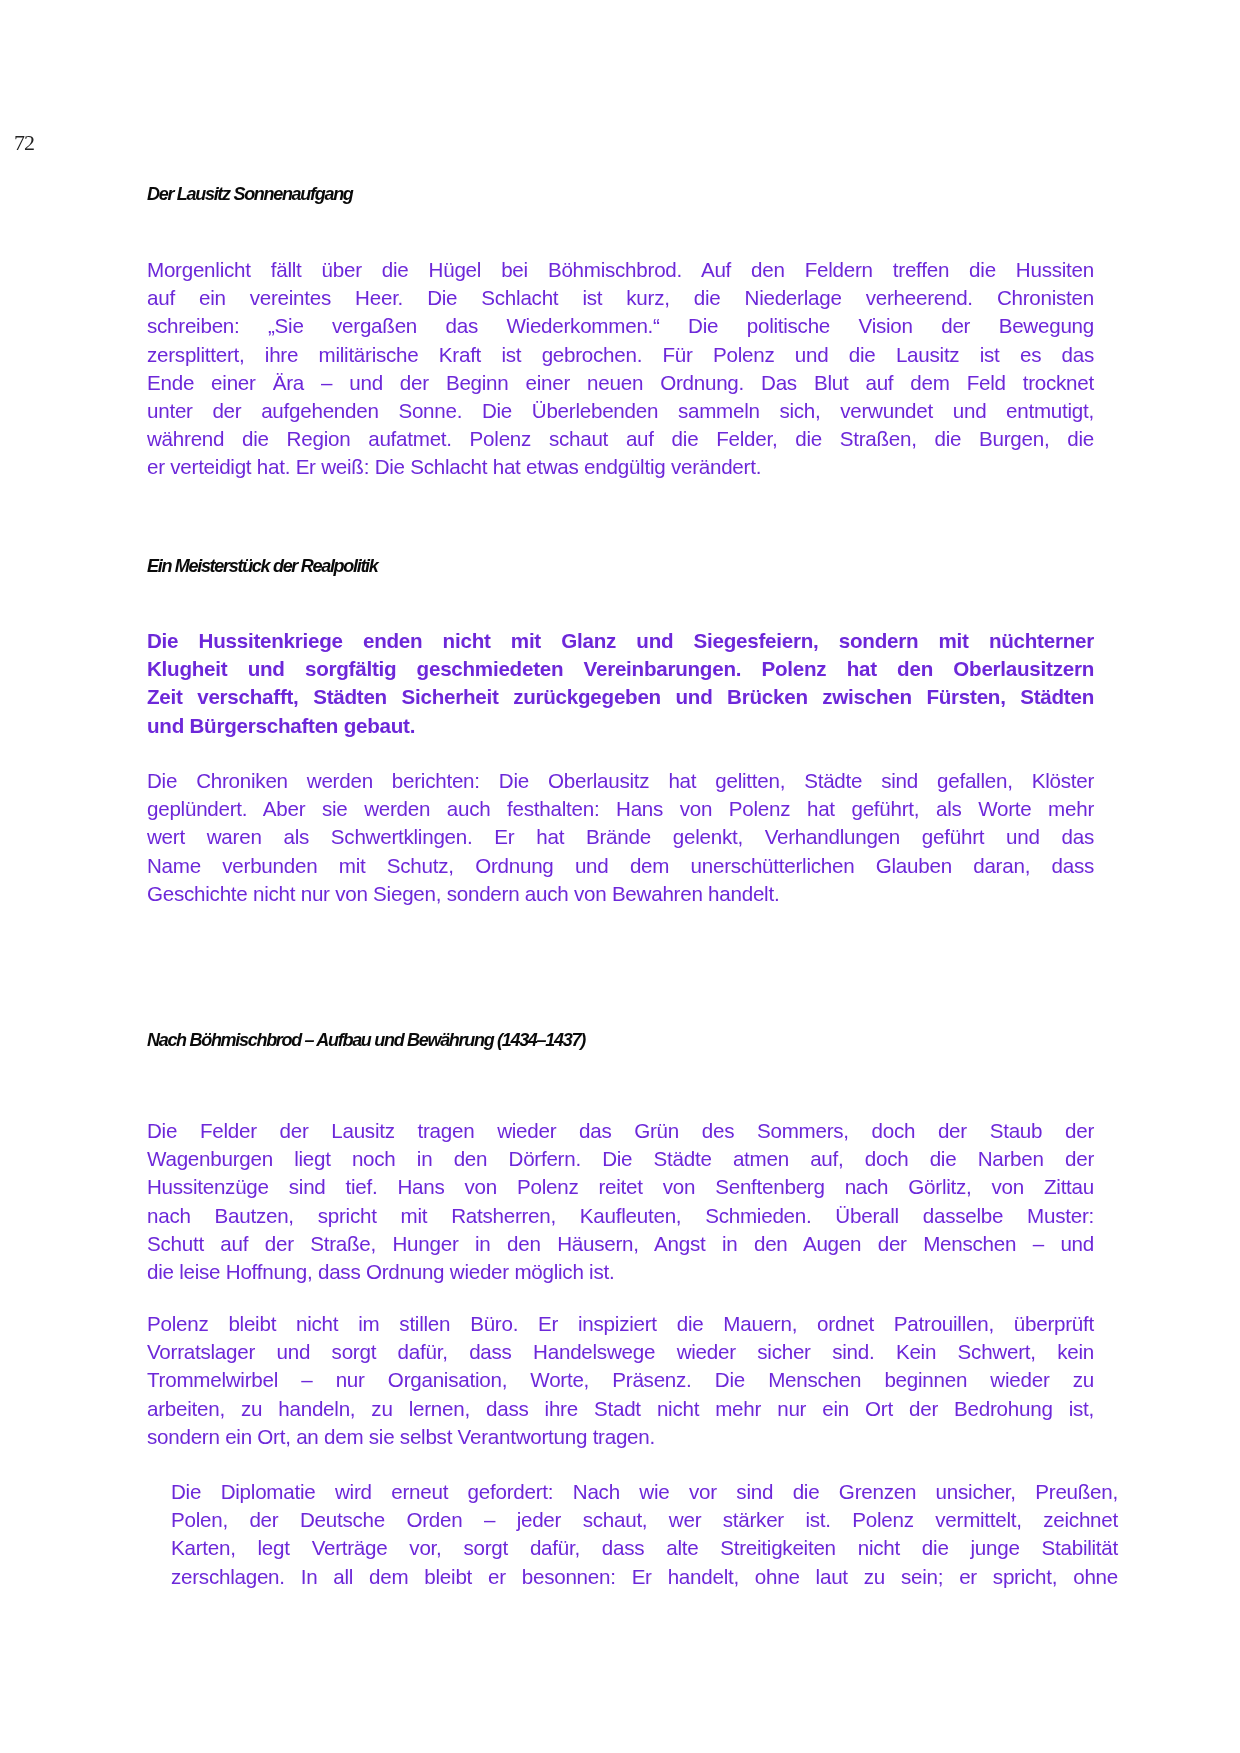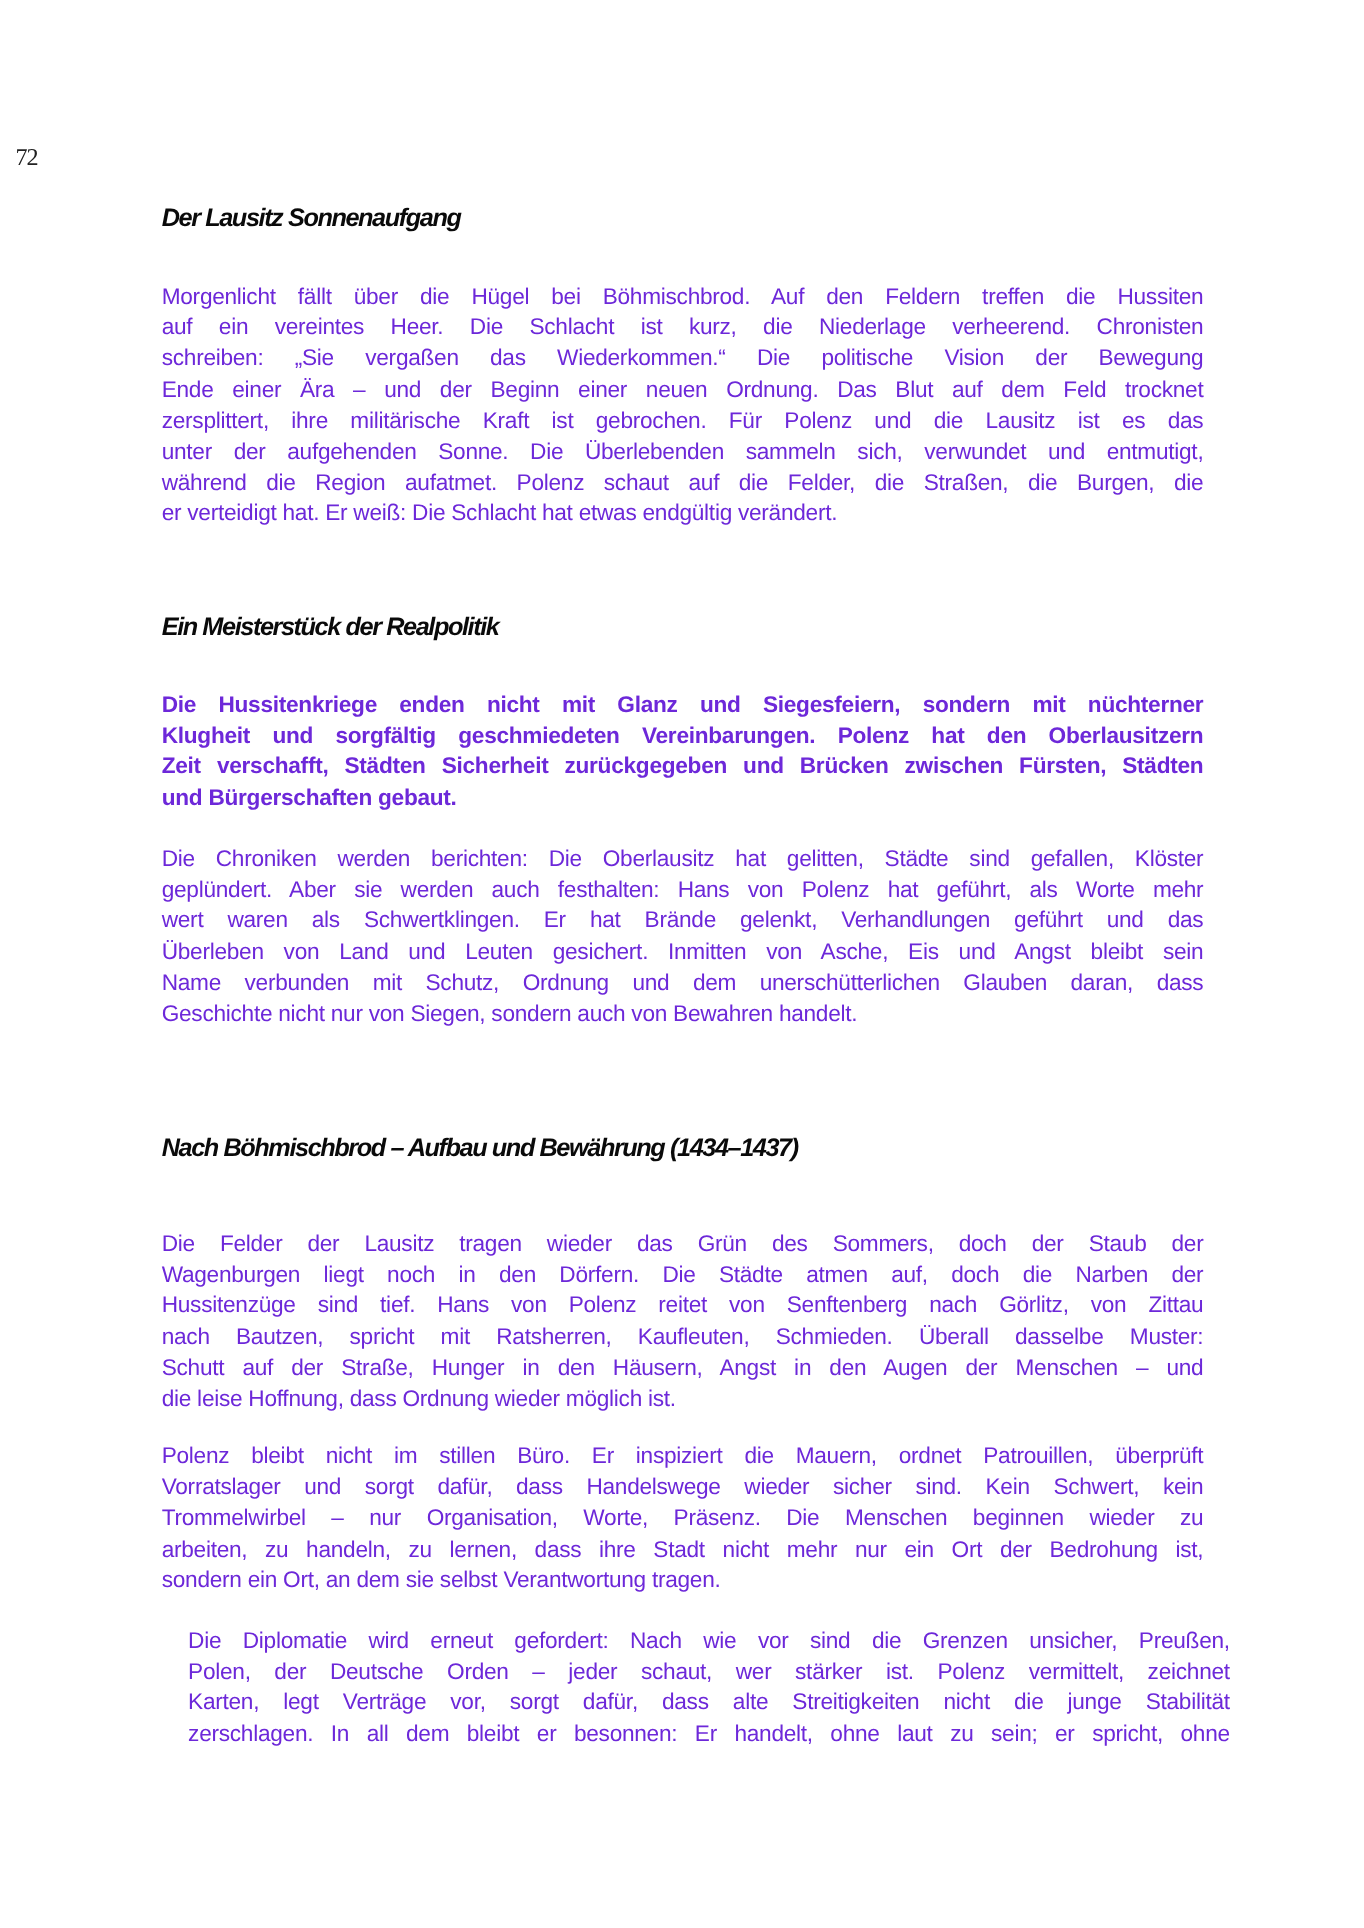--- a/index.html
+++ b/index.html
@@ -33,21 +33,21 @@
     top: 0;
     width: 947px;
   }
   .heading {
     position: absolute;
     left: 0;
     margin: 0;
     font-family: "Liberation Sans", sans-serif;
     font-style: italic;
     font-weight: bold;
-    font-size: 23px;
+    font-size: 18px;
     letter-spacing: -1.3px;
     color: #0a0a0a;
     white-space: nowrap;
   }
   .para {
     position: absolute;
     left: 0;
     width: 947px;
     margin: 0;
     font-family: "Liberation Sans", sans-serif;
@@ -74,39 +74,38 @@
 
 <div class="page-number">72</div>
 
 <div class="content">
 
   <h2 class="heading" style="top:184px;">Der Lausitz Sonnenaufgang</h2>
   <div class="para" style="top:256px;">
     <span class="line">Morgenlicht fällt über die Hügel bei Böhmischbrod. Auf den Feldern treffen die Hussiten</span>
     <span class="line">auf ein vereintes Heer. Die Schlacht ist kurz, die Niederlage verheerend. Chronisten</span>
     <span class="line">schreiben: „Sie vergaßen das Wiederkommen.“ Die politische Vision der Bewegung</span>
+    <span class="line">zersplittert, ihre militärische Kraft ist gebrochen. Für Polenz und die Lausitz ist es das</span>
     <span class="line">Ende einer Ära – und der Beginn einer neuen Ordnung. Das Blut auf dem Feld trocknet</span>
-    <span class="line">zersplittert, ihre militärische Kraft ist gebrochen. Für Polenz und die Lausitz ist es das</span>
     <span class="line">unter der aufgehenden Sonne. Die Überlebenden sammeln sich, verwundet und entmutigt,</span>
     <span class="line">während die Region aufatmet. Polenz schaut auf die Felder, die Straßen, die Burgen, die</span>
     <span class="line last">er verteidigt hat. Er weiß: Die Schlacht hat etwas endgültig verändert.</span>
   </div>
 
   <h2 class="heading" style="top:556px;">Ein Meisterstück der Realpolitik</h2>
   <div class="para" style="top:627px;font-weight:bold;">
     <span class="line">Die Hussitenkriege enden nicht mit Glanz und Siegesfeiern, sondern mit nüchterner</span>
     <span class="line">Klugheit und sorgfältig geschmiedeten Vereinbarungen. Polenz hat den Oberlausitzern</span>
     <span class="line">Zeit verschafft, Städten Sicherheit zurückgegeben und Brücken zwischen Fürsten, Städten</span>
     <span class="line last">und Bürgerschaften gebaut.</span>
   </div>
   <div class="para" style="top:767px;">
     <span class="line">Die Chroniken werden berichten: Die Oberlausitz hat gelitten, Städte sind gefallen, Klöster</span>
     <span class="line">geplündert. Aber sie werden auch festhalten: Hans von Polenz hat geführt, als Worte mehr</span>
     <span class="line">wert waren als Schwertklingen. Er hat Brände gelenkt, Verhandlungen geführt und das</span>
-    <span class="line">Überleben von Land und Leuten gesichert. Inmitten von Asche, Eis und Angst bleibt sein</span>
     <span class="line">Name verbunden mit Schutz, Ordnung und dem unerschütterlichen Glauben daran, dass</span>
     <span class="line last">Geschichte nicht nur von Siegen, sondern auch von Bewahren handelt.</span>
   </div>
 
   <h2 class="heading" style="top:1030px;">Nach Böhmischbrod – Aufbau und Bewährung (1434–1437)</h2>
   <div class="para" style="top:1117px;">
     <span class="line">Die Felder der Lausitz tragen wieder das Grün des Sommers, doch der Staub der</span>
     <span class="line">Wagenburgen liegt noch in den Dörfern. Die Städte atmen auf, doch die Narben der</span>
     <span class="line">Hussitenzüge sind tief. Hans von Polenz reitet von Senftenberg nach Görlitz, von Zittau</span>
     <span class="line">nach Bautzen, spricht mit Ratsherren, Kaufleuten, Schmieden. Überall dasselbe Muster:</span>

